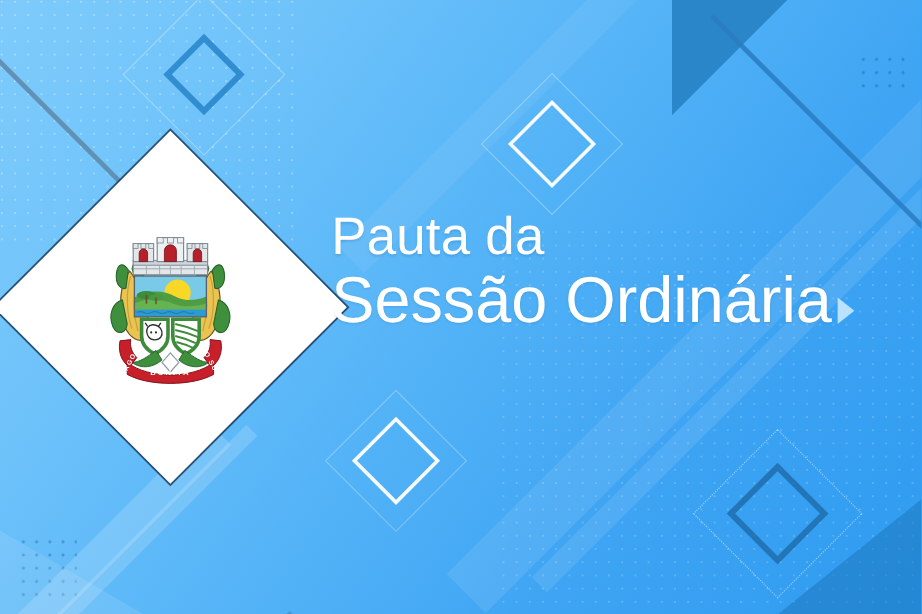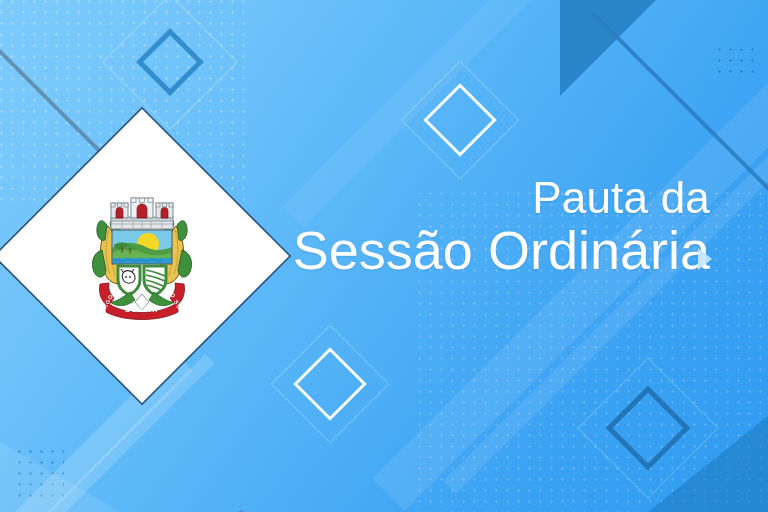--- a/index.html
+++ b/index.html
@@ -123,24 +123,23 @@
     position:absolute;
     left:38px; top:152px;
     width:208px; height:208px;
     display:flex; align-items:center; justify-content:center;
   }
   #crest { width:128px; height:132px; display:block; }
 
   
   #headline {
     position:absolute;
-    right:58px;
+    right:72px;
     top:176px;
     width:420px;
-    text-align:right;
     color:#ffffff;
     line-height:1.02;
     text-shadow:0 1px 2px rgba(20,80,140,.18);
   }
   #line1 {
     display:block;
     font-size:44px;
     font-weight:400;
     letter-spacing:.2px;
   }

